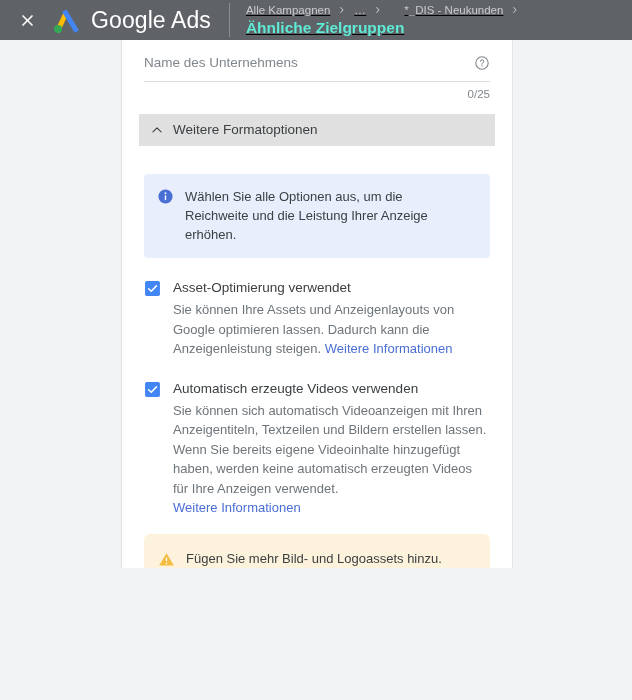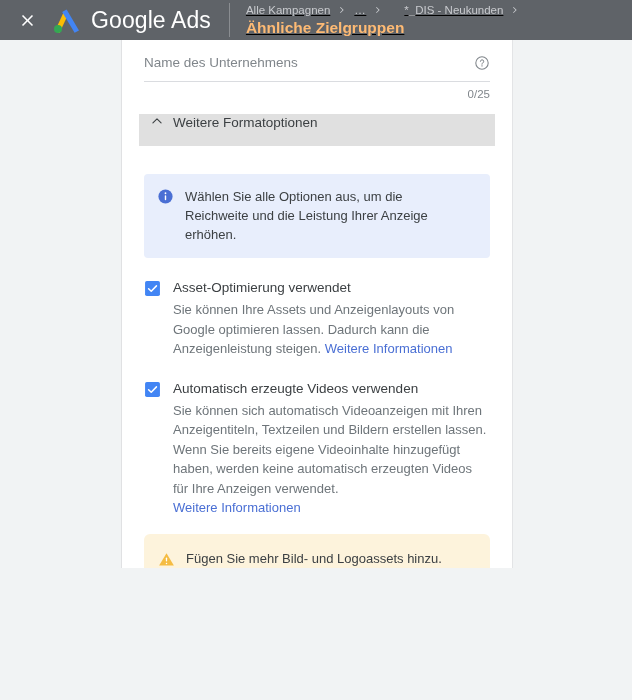--- a/index.html
+++ b/index.html
@@ -84,21 +84,21 @@
   .crumb.ellipsis { letter-spacing: 0.5px; }
   .crumb-sep {
     display: inline-flex;
     align-items: center;
     margin: 0 7px;
     color: #c8cace;
   }
   .crumb-sep svg { display: block; }
   .crumb-gap { width: 14px; }
   .page-title {
-    color: #fdba74;
+    color: #5eead4;
     font-size: 15.5px;
     font-weight: bold;
     line-height: 19px;
     white-space: nowrap;
   }
 
   
   .workspace {
     height: 528px;
     display: flex;
@@ -155,21 +155,21 @@
     line-height: 15px;
     padding-top: 5px;
   }
 
   
   .section-header {
     margin-top: 12px;
     height: 32px;
     background: #e0e0e0;
     display: flex;
-    align-items: flex-start;
+    align-items: center;
     padding-left: 11px;
     box-sizing: border-box;
     cursor: pointer;
     margin-left: -5px;
     margin-right: -5px;
   }
   .chev {
     width: 14px;
     height: 14px;
     margin-right: 9px;

